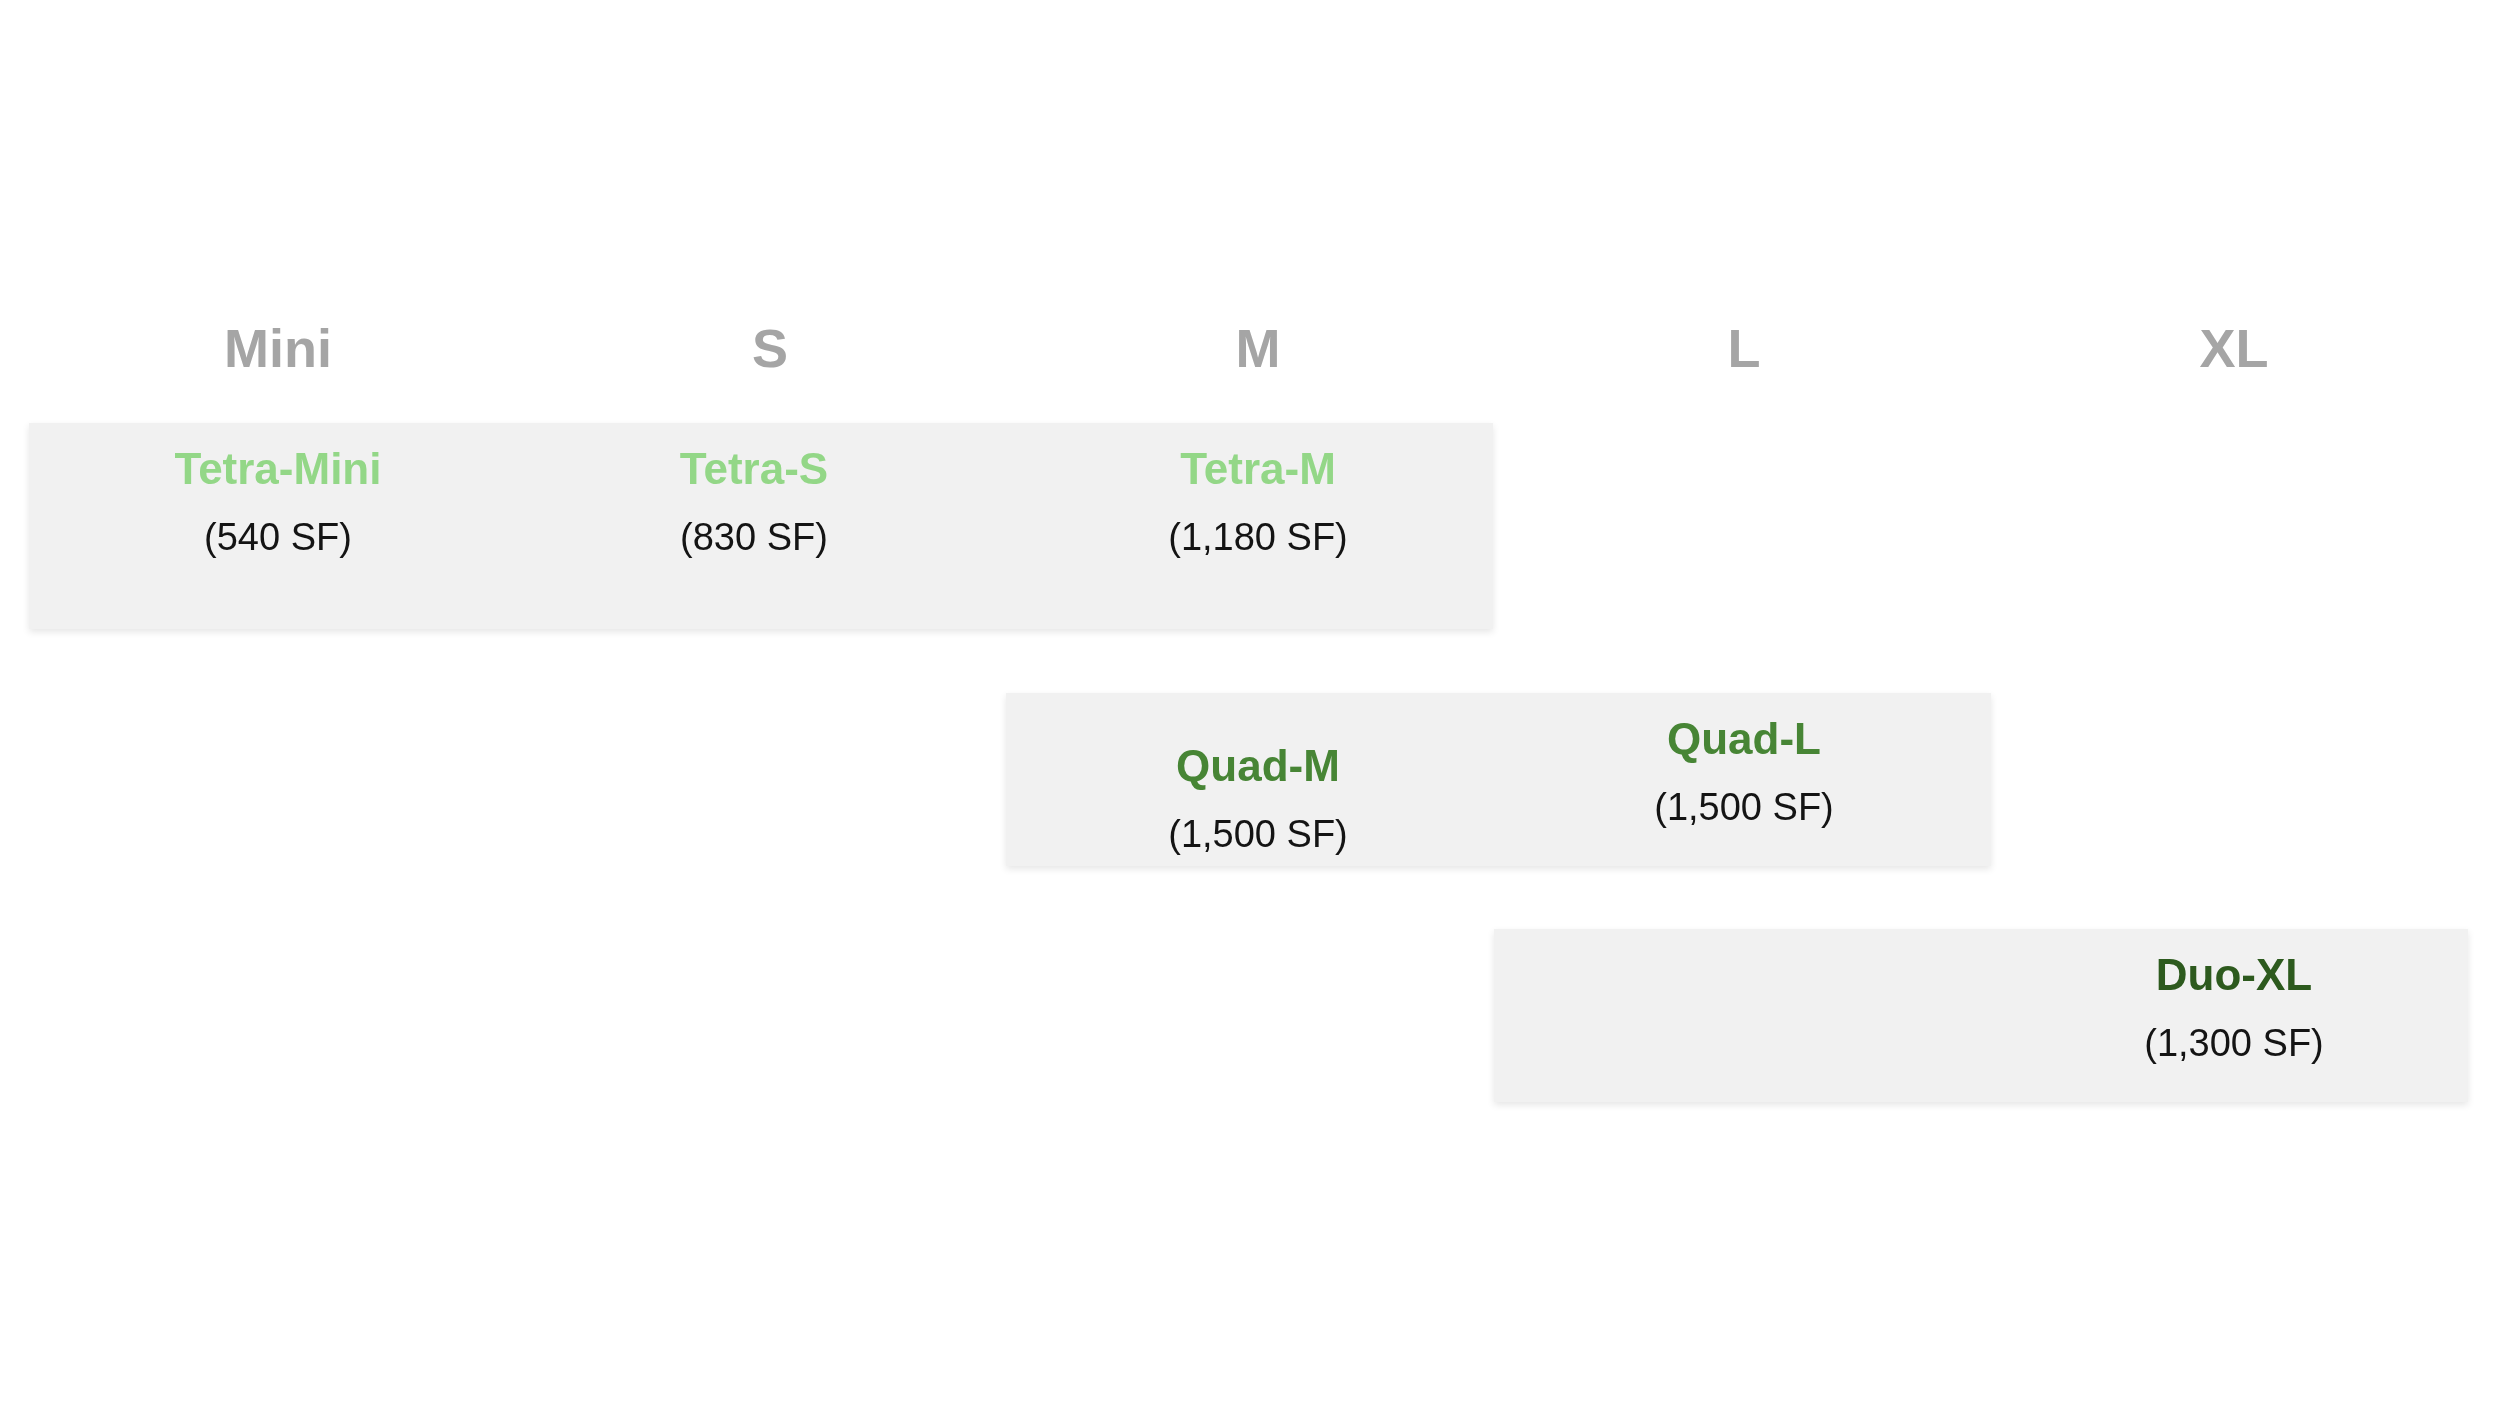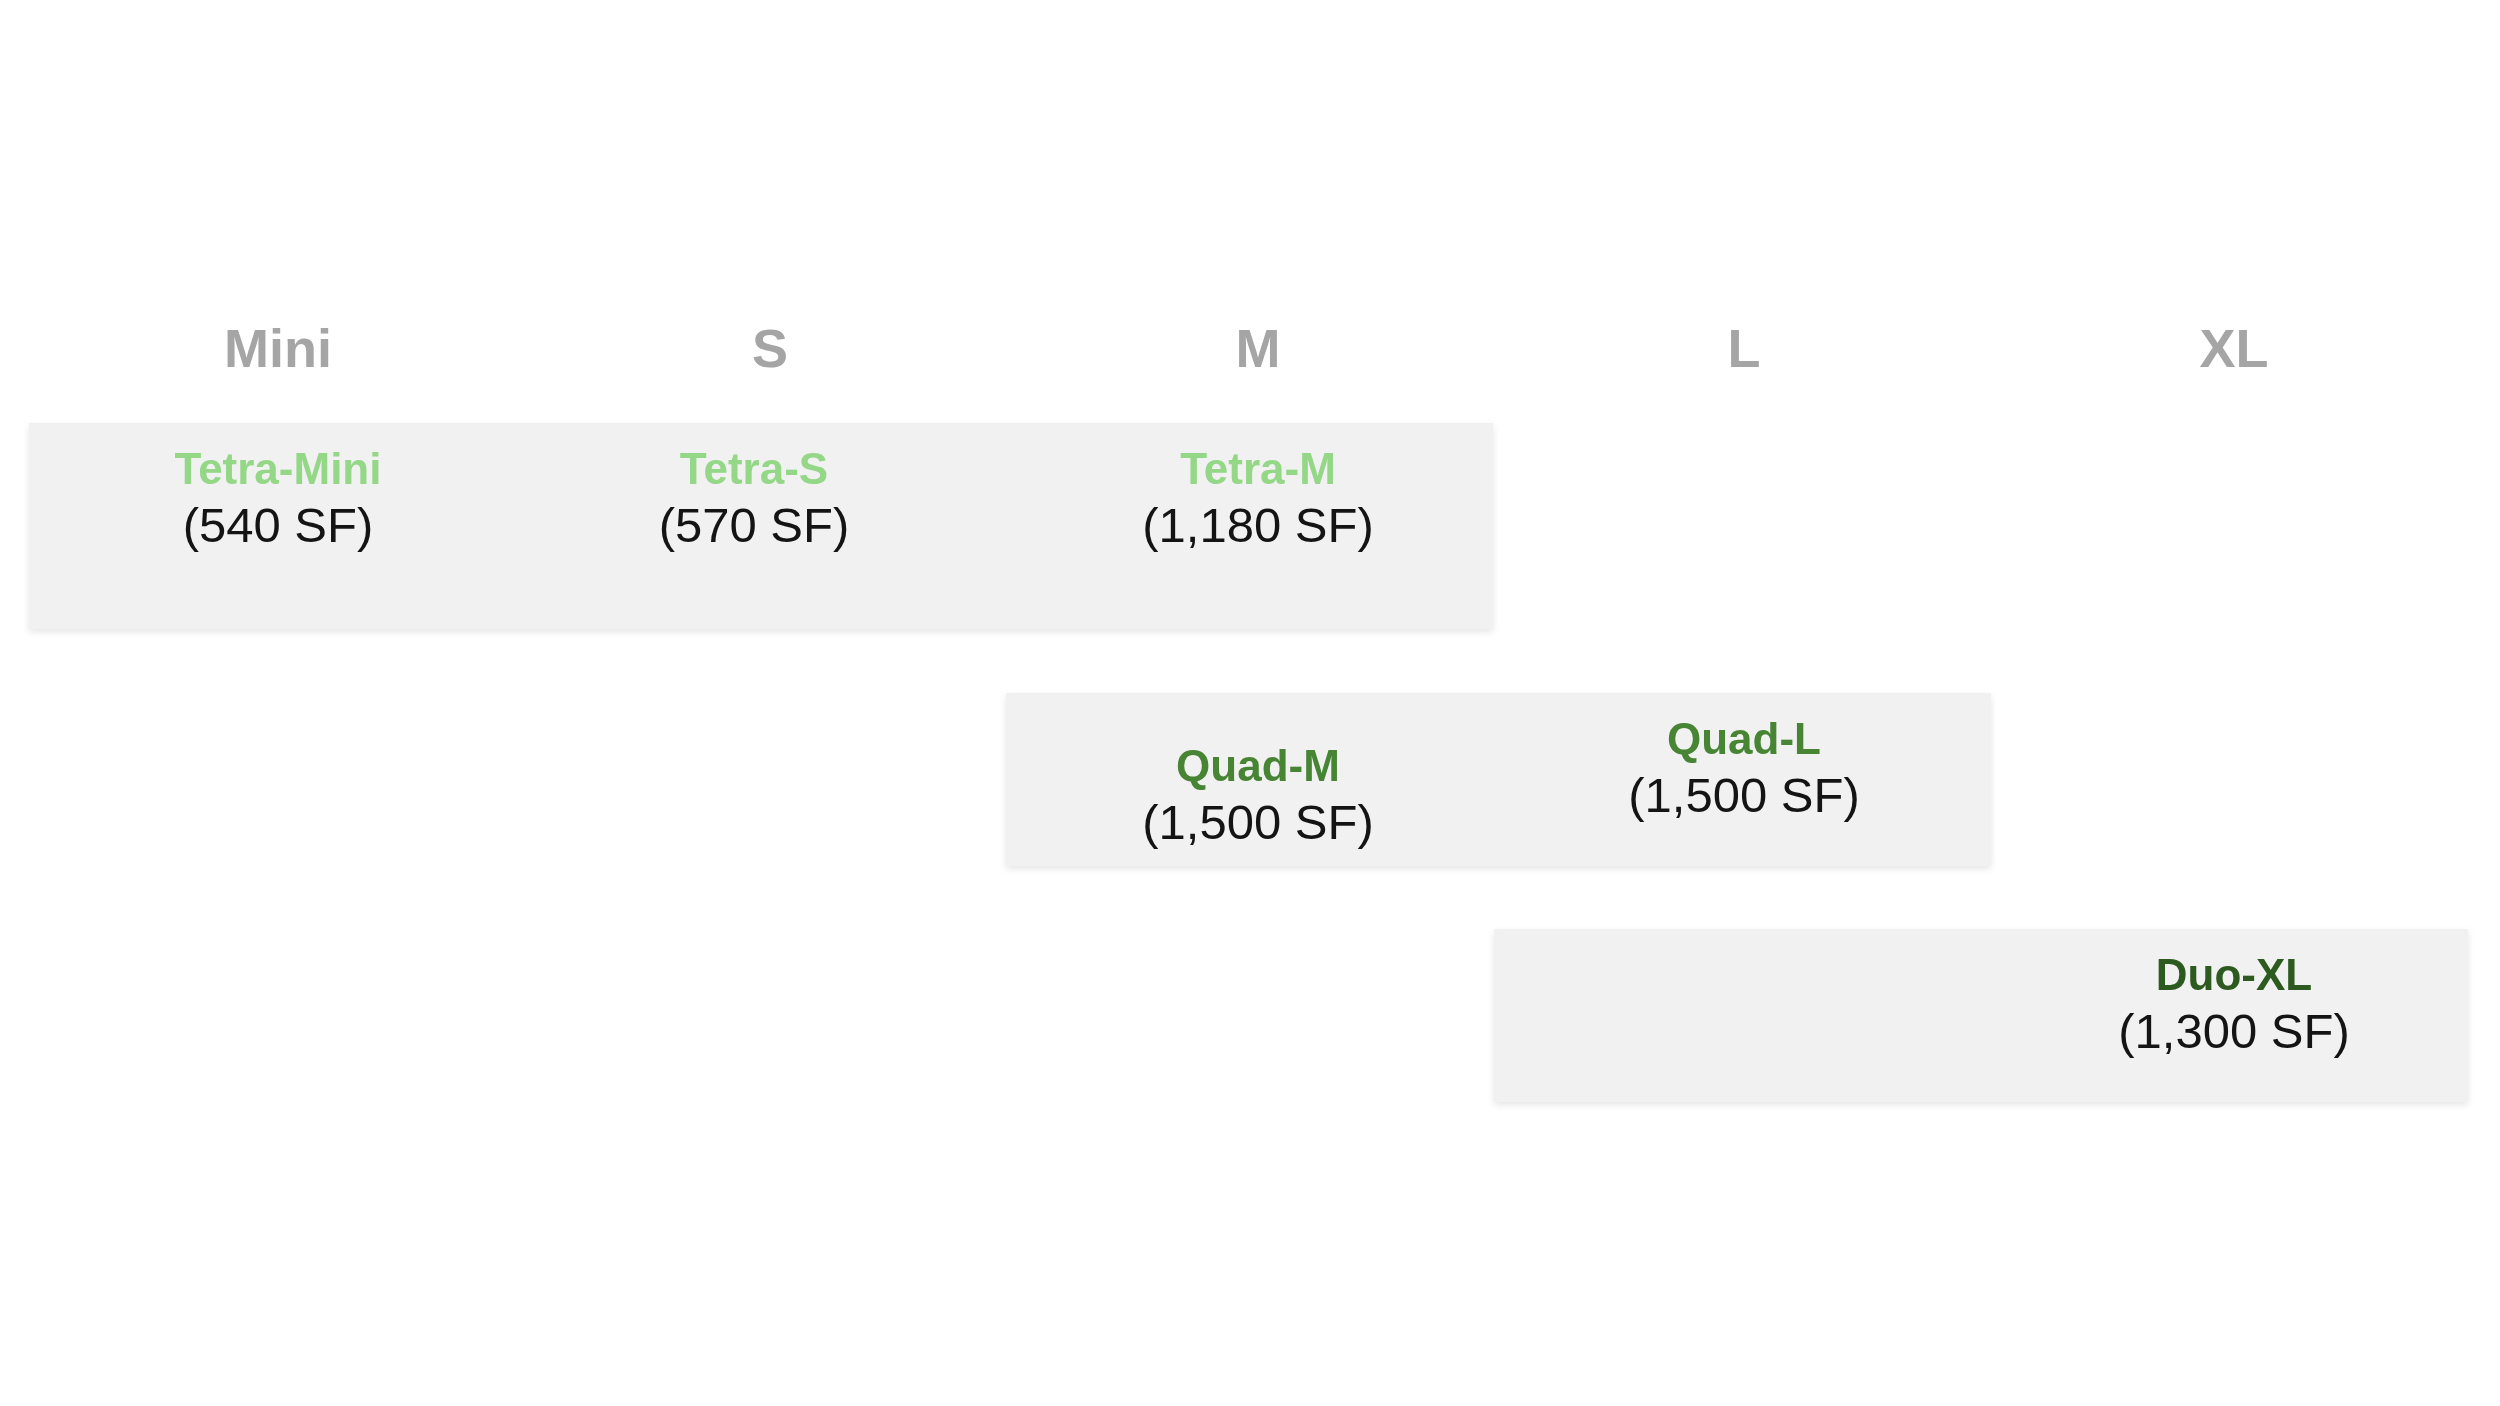--- a/index.html
+++ b/index.html
@@ -35,23 +35,23 @@
     position: absolute;
     transform: translateX(-50%);
     text-align: center;
     white-space: nowrap;
   }
   .cell-name { font-size: 44px; font-weight: 700; line-height: 60px; }
   .name-tetra { color: var(--tetra-green, #93d787); }
   .name-quad  { color: var(--quad-green, #478535); }
   .name-duo   { color: var(--duo-green, #2d5a1e); }
   .cell-size {
-    font-size: 49px;
+    font-size: 38px;
     line-height: 48px;
-    margin-top: 2px;
+    margin-top: 14px;
     color: var(--size-text, #141414);
   }
 </style>
 </head>
 <body>
 
 <div class="stage">
 
   <div class="col-header" style="left:278px">Mini</div>
   <div class="col-header" style="left:770px">S</div>
@@ -62,21 +62,21 @@
   <div class="band band-tetra"></div>
   <div class="band band-quad"></div>
   <div class="band band-duo"></div>
 
   <div class="cell" style="left:278px; top:439px">
     <div class="cell-name name-tetra">Tetra-Mini</div>
     <div class="cell-size">(540 SF)</div>
   </div>
   <div class="cell" style="left:754px; top:439px">
     <div class="cell-name name-tetra">Tetra-S</div>
-    <div class="cell-size">(570 SF)</div>
+    <div class="cell-size">(830 SF)</div>
   </div>
   <div class="cell" style="left:1258px; top:439px">
     <div class="cell-name name-tetra">Tetra-M</div>
     <div class="cell-size">(1,180 SF)</div>
   </div>
 
   <div class="cell" style="left:1258px; top:736px">
     <div class="cell-name name-quad">Quad-M</div>
     <div class="cell-size">(1,500 SF)</div>
   </div>

